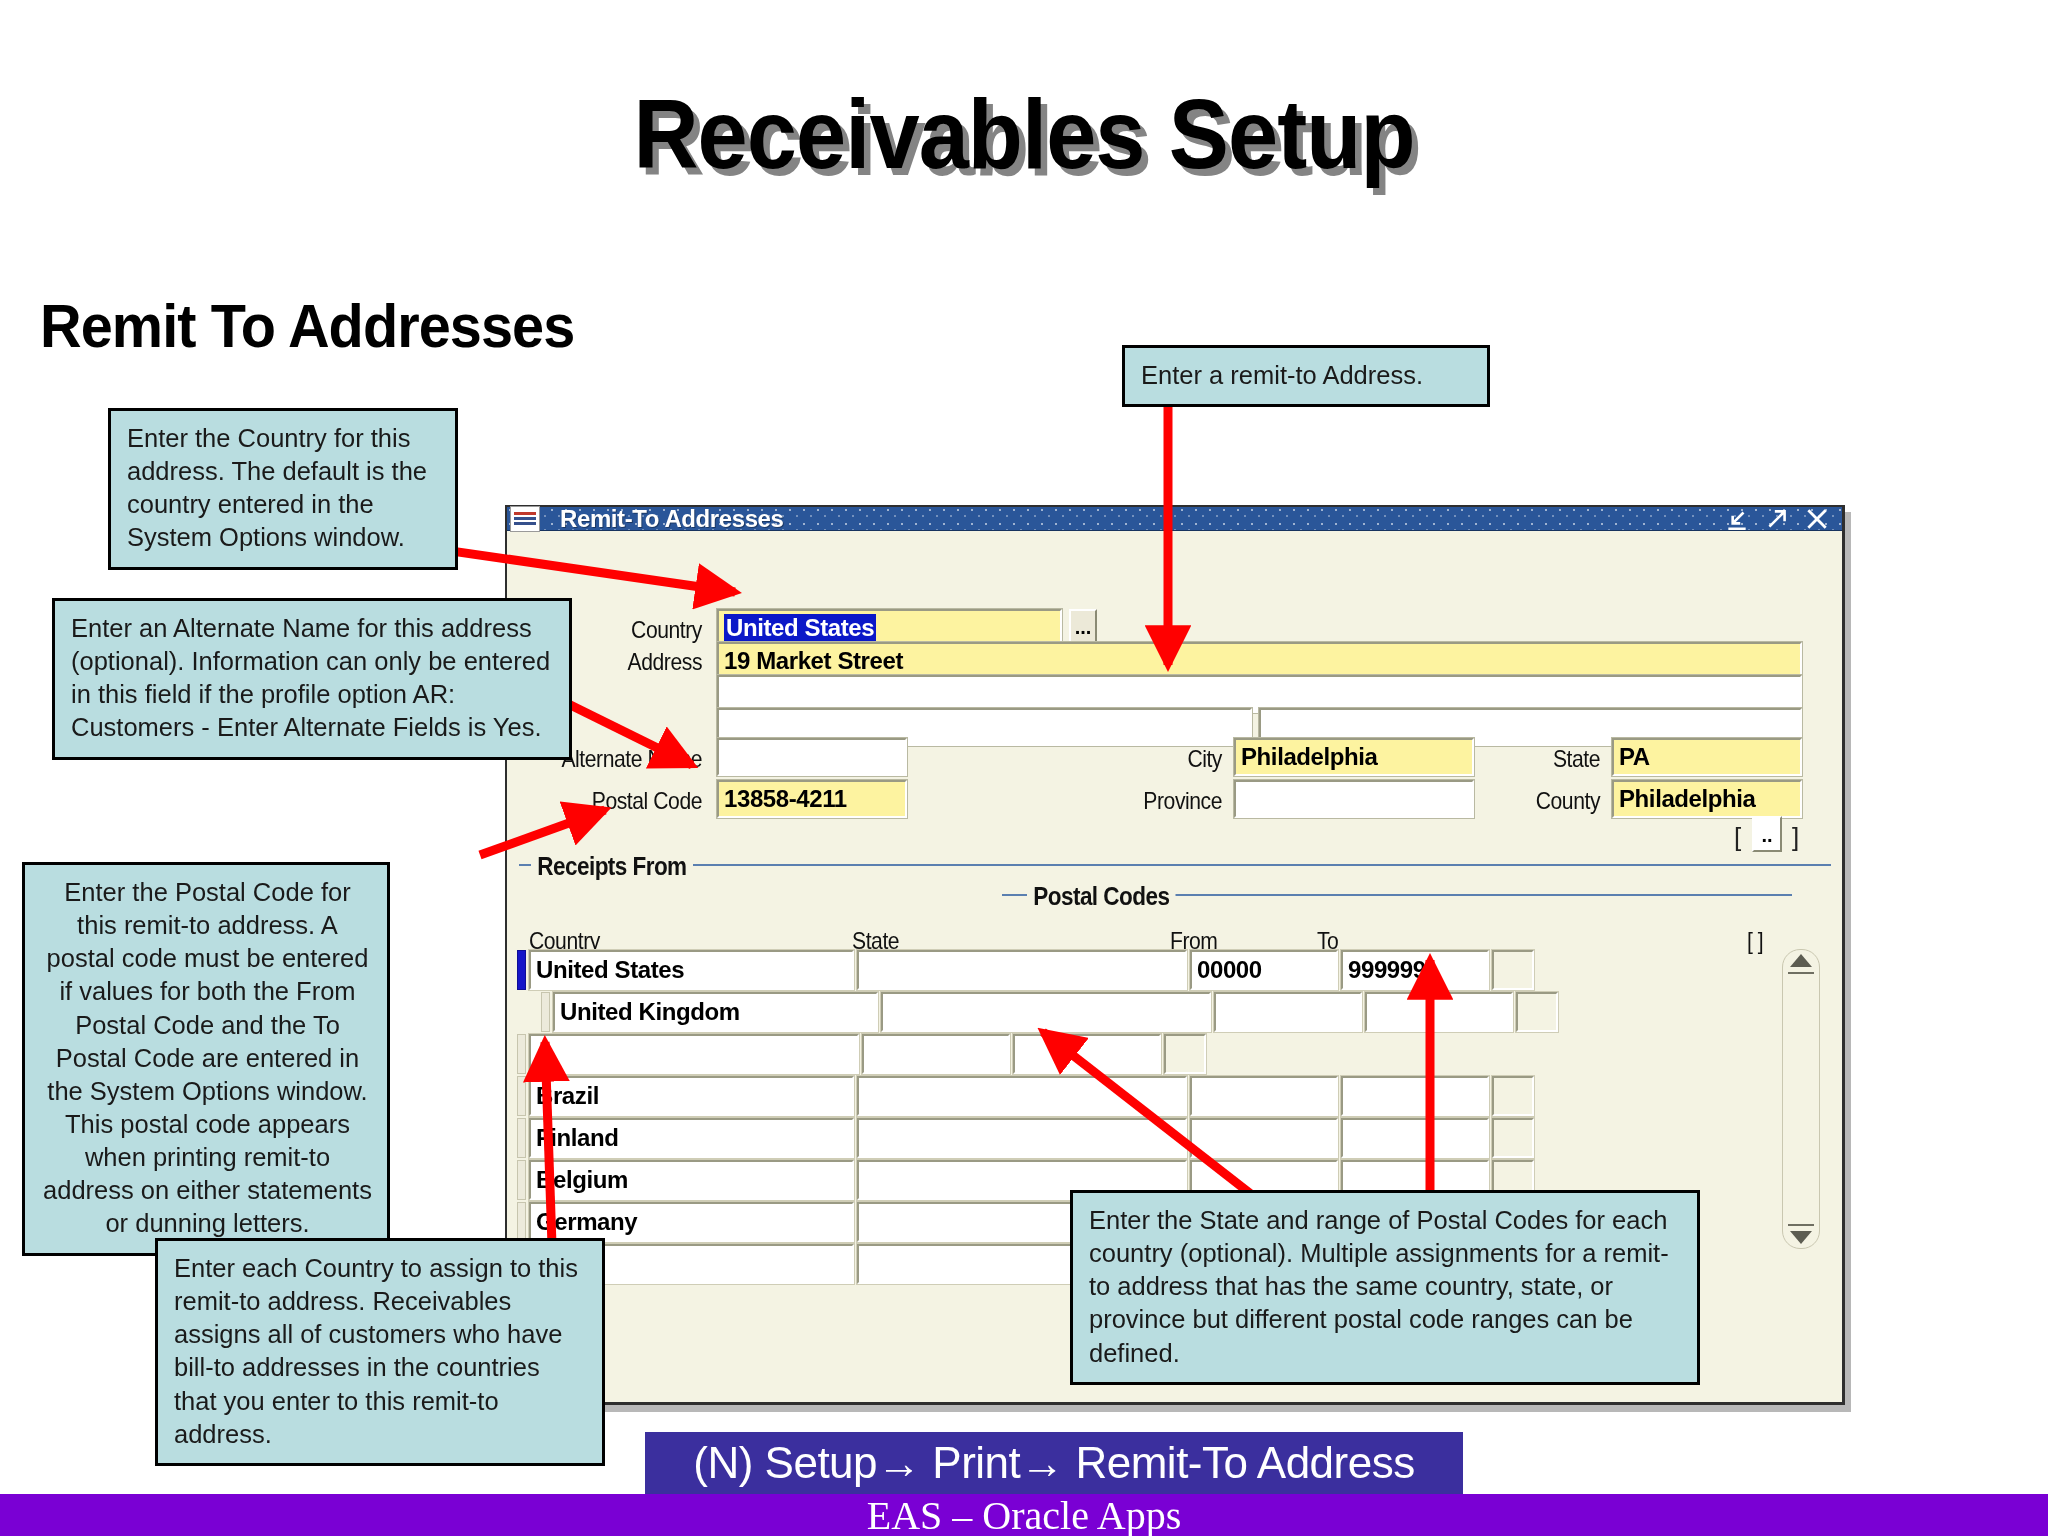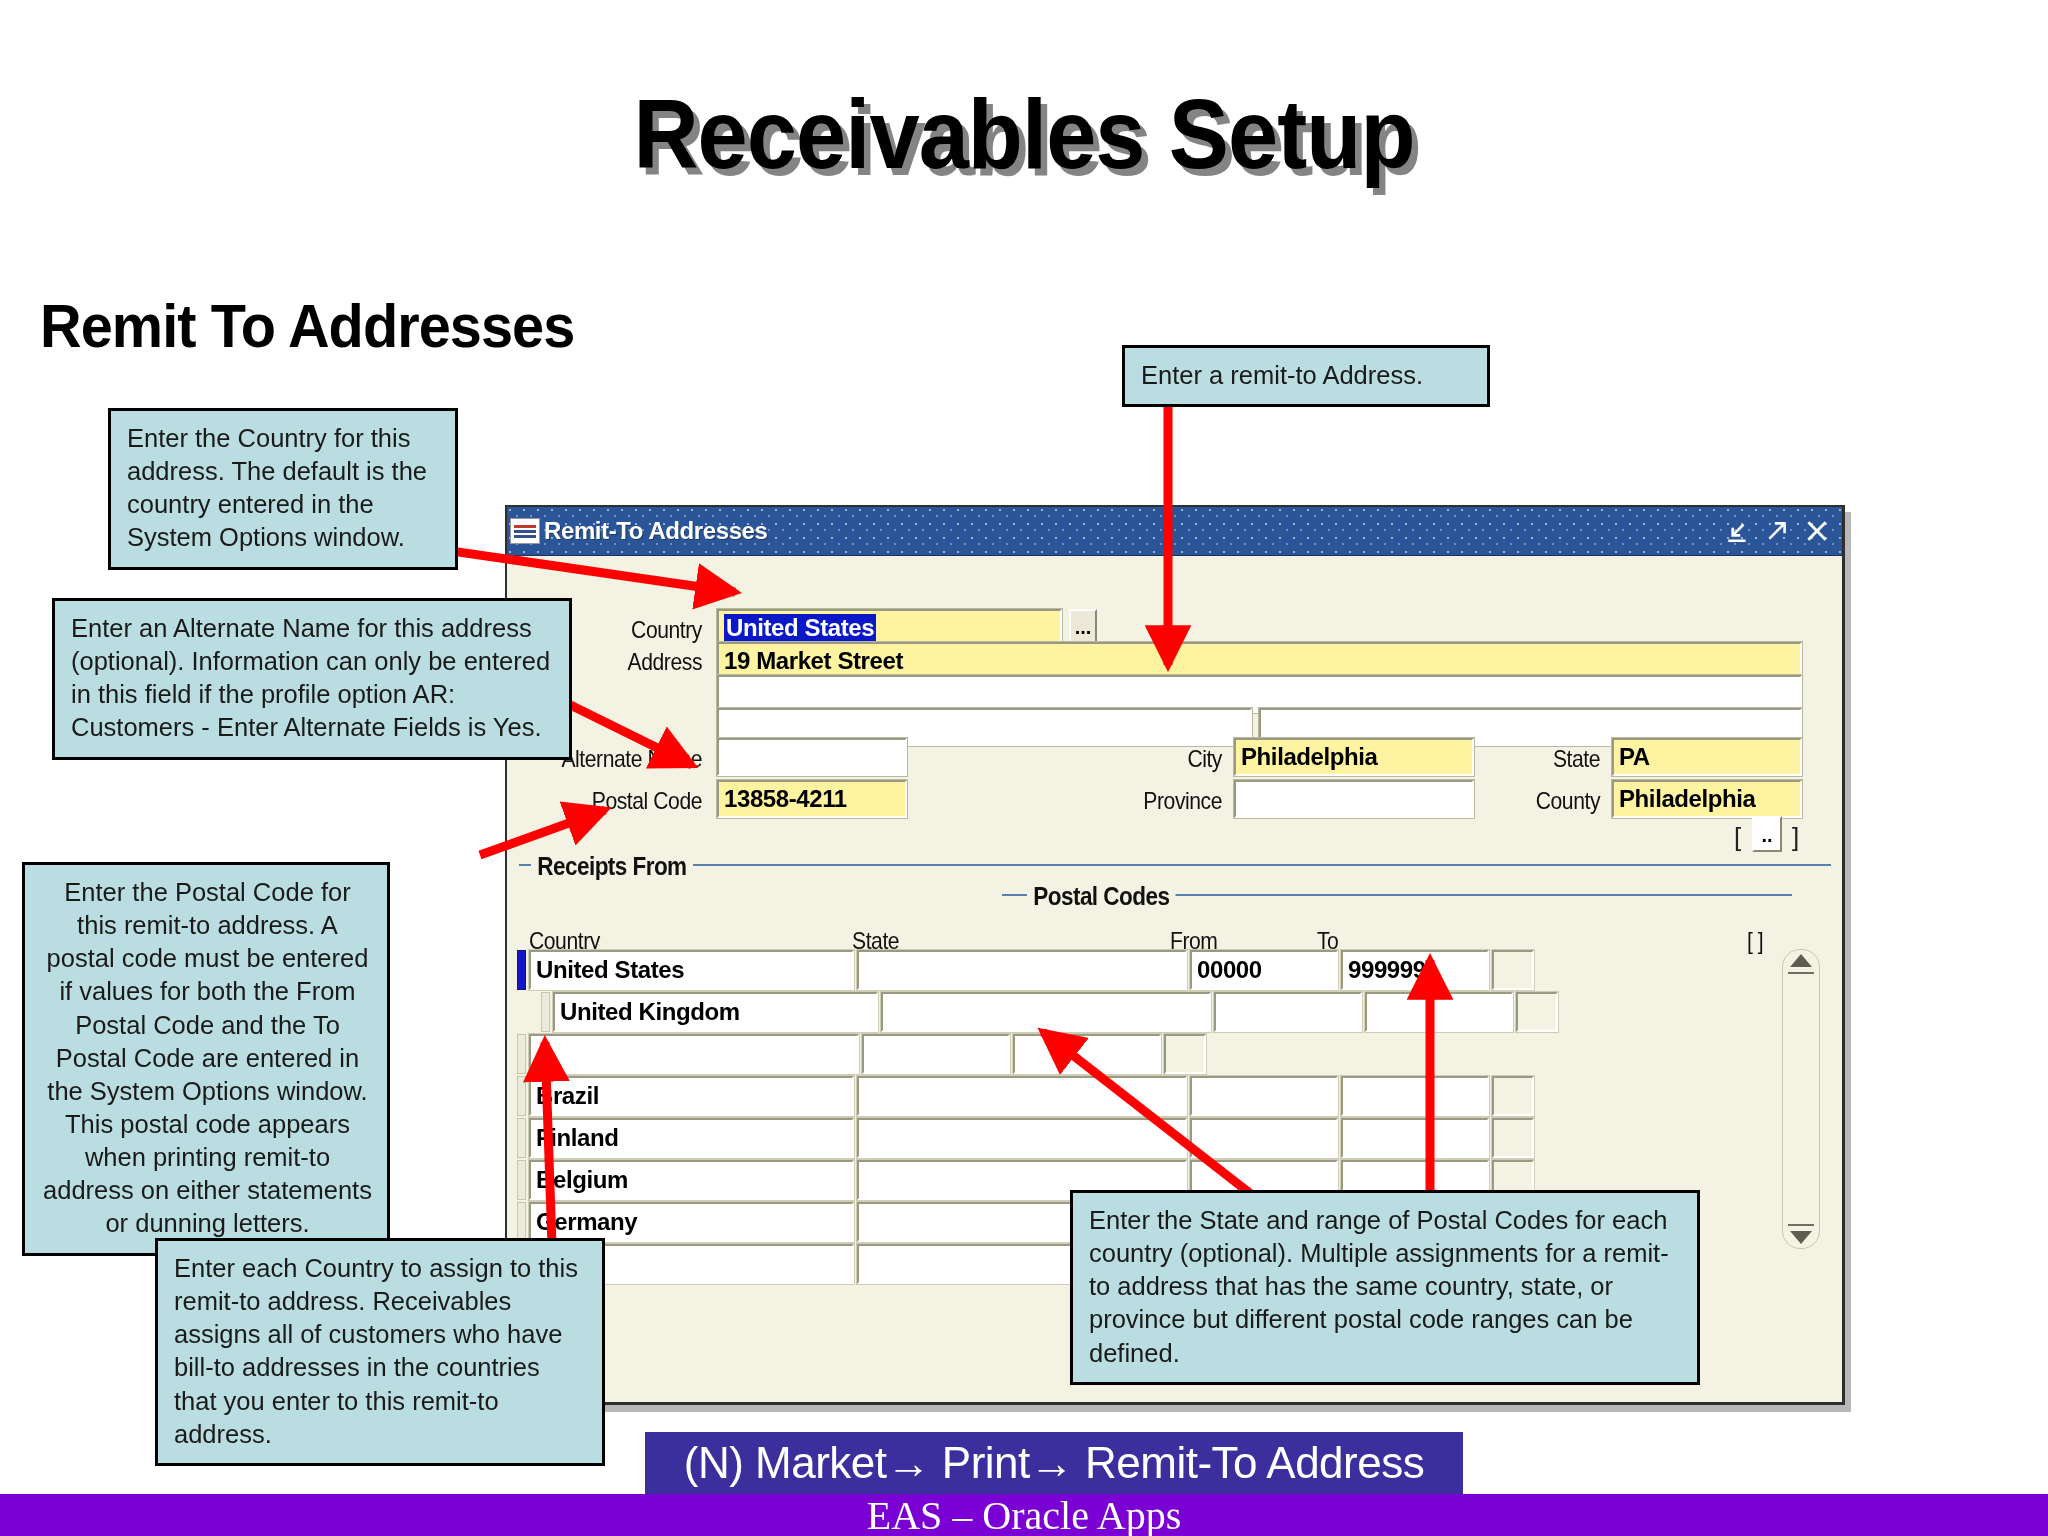--- a/index.html
+++ b/index.html
@@ -56,28 +56,29 @@
     border-bottom-width:3px;
     z-index:20;
   }
   #win-shadow {
     position:absolute; left:511px; top:512px;
     width:1340px; height:900px;
     background:rgba(0,0,0,0.28);
     z-index:19;
   }
   .titlebar {
-    position:absolute; left:0; top:0; width:100%; height:49px;
+    position:absolute; left:0; top:0; width:100%; height:24px;
     background:#2a5699;
     display:flex; align-items:center;
     border-bottom:1px solid #17325e;
     background-image:
       radial-gradient(circle at 3px 3px, rgba(255,255,255,.55) 1.2px, transparent 1.4px),
       radial-gradient(circle at 10px 9px, rgba(255,255,255,.35) 1.2px, transparent 1.4px);
     background-size: 14px 14px, 14px 14px;
+    gap: 16px;
   }
   .titlebar-icon {
     width:30px; height:26px; margin-left:3px; margin-right:4px;
     background:#ffffff; border:1px solid #9a9a9a;
     display:flex; flex-direction:column; justify-content:center;
     flex:0 0 auto;
   }
   .titlebar-icon i { display:block; height:3px; background:#c0392b; margin:1px 3px; }
   .titlebar-icon i.b { background:#35508c; }
   .titlebar-title {
@@ -353,15 +354,15 @@
   <line x1="1430" y1="1212" x2="1430" y2="960" stroke="#ff0000" stroke-width="9" marker-end="url(#ah)"></line>
 </svg>
 
 <div class="callout" style="left:108px; top:408px; width:350px;">Enter the Country for this address. The default is the country entered in the System Options window.</div>
 <div class="callout" style="left:52px; top:598px; width:520px;">Enter an Alternate Name for this address (optional). Information can only be entered in this field if the profile option AR: Customers - Enter Alternate Fields is Yes.</div>
 <div class="callout" style="left:22px; top:862px; width:368px;text-align:center;">Enter the Postal Code for this remit-to address. A postal code must be entered if values for both the From Postal Code and the To Postal Code are entered in the System Options window. This postal code appears when printing remit-to address on either statements or dunning letters.</div>
 <div class="callout" style="left:1122px; top:345px; width:368px;">Enter a remit-to Address.</div>
 <div class="callout" style="left:155px; top:1238px; width:450px;">Enter each Country to assign to this remit-to address. Receivables assigns all of customers who have bill-to addresses in the countries that you enter to this remit-to address.</div>
 <div class="callout" style="left:1070px; top:1190px; width:630px;">Enter the State and range of Postal Codes for each country (optional). Multiple assignments for a remit-to address that has the same country, state, or province but different postal code ranges can be defined.</div>
 
-<div id="nav-banner">(N) Market→ Print→ Remit-To Address</div>
+<div id="nav-banner">(N) Setup→ Print→ Remit-To Address</div>
 <div id="footer-band"></div>
 <div id="footer-text">EAS – Oracle Apps</div>
 
 </body></html>

